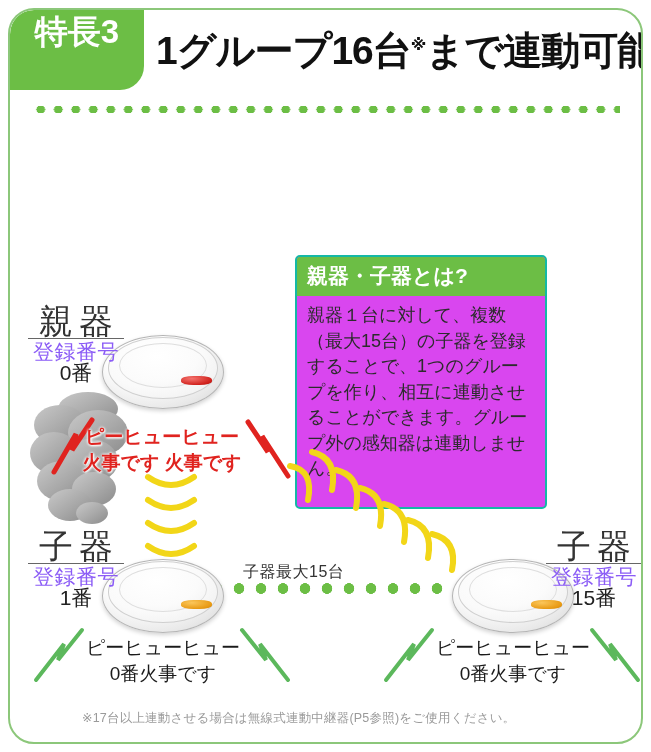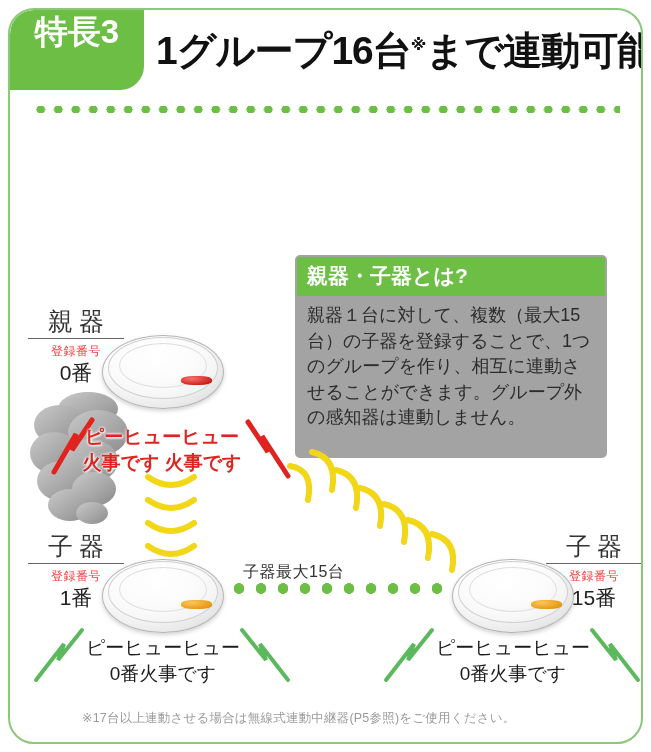--- a/index.html
+++ b/index.html
@@ -75,24 +75,24 @@
     font-size: 20.5px;
     line-height: 30px;
     color: #3a3a3a;
     letter-spacing: 0.3px;
   }
 
   
   #info-box {
     position: absolute;
     left: 285px; top: 245px;
-    width: 312px;
-    border: 2px solid #a3a3a3;
+    width: 252px;
+    border: 2px solid #14b8a6;
     border-radius: 5px;
-    background: #a3a3a3;
+    background: #d946ef;
     overflow: hidden;
   }
   #info-box-title {
     background: #6cbe45;
     color: #ffffff;
     font-size: 21px;
     font-weight: bold;
     padding: 5px 10px 6px 10px;
     letter-spacing: 0px;
   }
@@ -100,35 +100,35 @@
     padding: 7px 10px 25px 10px;
     font-size: 18px;
     line-height: 25.5px;
     color: #2c2c2c;
     letter-spacing: 0px;
   }
 
   
   .dev-label { position: absolute; text-align: center; }
   .dev-label .big {
-    font-size: 25px;
+    font-size: 34px;
     font-weight: normal;
     color: #333333;
     letter-spacing: 6px;
     padding-left: 6px;
     display: block;
     line-height: 30px;
   }
   .dev-label .rule {
     height: 1px; background: #666666;
     margin: 2px auto 3px auto;
   }
   .dev-label .small {
-    font-size: 12px;
-    color: #ef4444;
+    font-size: 21px;
+    color: #8b5cf6;
     display: block;
     line-height: 19px;
     letter-spacing: 0.5px;
   }
   .dev-label .num {
     font-size: 21px;
     color: #222222;
     display: block;
     line-height: 24px;
   }

